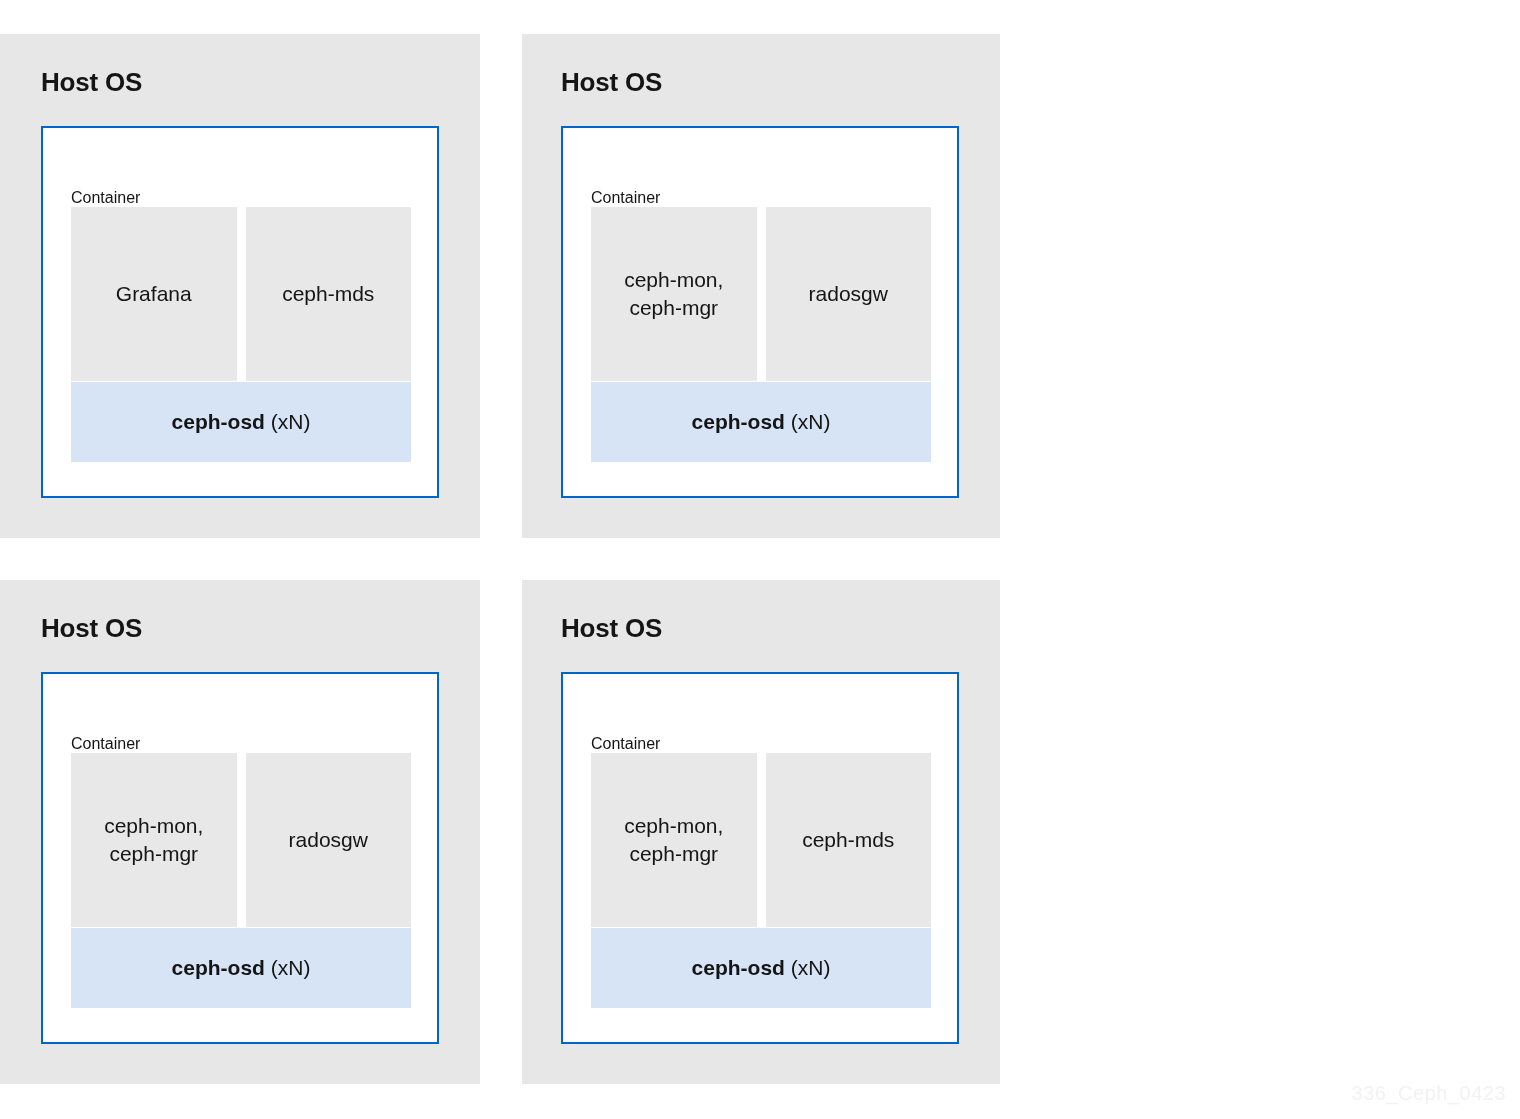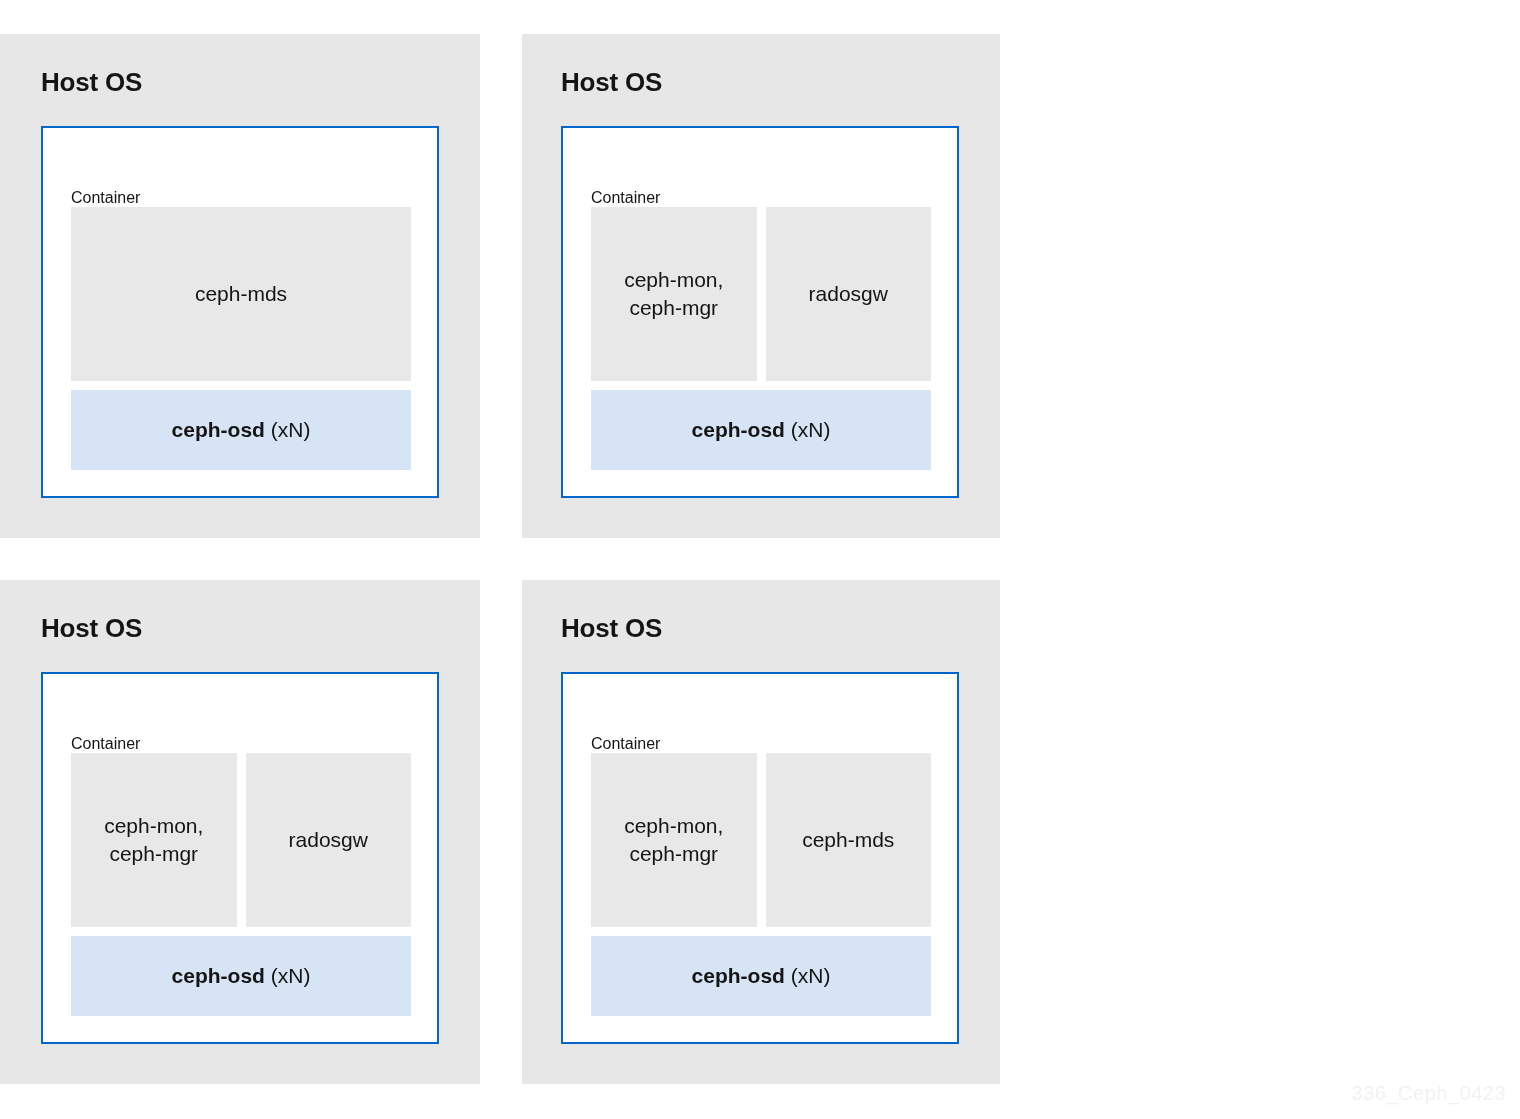--- a/index.html
+++ b/index.html
@@ -98,21 +98,21 @@
     line-height: 1.32;
     white-space: pre-line;
     box-sizing: border-box;
     padding: 4px;
   }
 
   
   .osd-bar {
     position: absolute;
     left: 28px;
-    top: 262px;
+    top: 254px;
     width: 340px;
     height: 80px;
     background: #d6e4f5;
     display: flex;
     align-items: center;
     justify-content: center;
     box-sizing: border-box;
   }
   .osd-label {
     font-size: 21px;
@@ -141,20 +141,21 @@
 </head>
 <body>
 
 <div id="diagram-canvas">
 
   <div class="host-panel pos-tl">
     <div class="host-title">Host OS</div>
     <div class="container-box">
       <div class="container-title">Container</div>
       <div class="daemon-row">
+        <div class="daemon-box">Grafana</div>
         <div class="daemon-box">ceph-mds</div>
       </div>
       <div class="osd-bar">
         <span class="osd-label"><span class="osd-name">ceph-osd</span> <span class="osd-count">(xN)</span></span>
       </div>
     </div>
   </div>
 
   <div class="host-panel pos-tr">
     <div class="host-title">Host OS</div>

